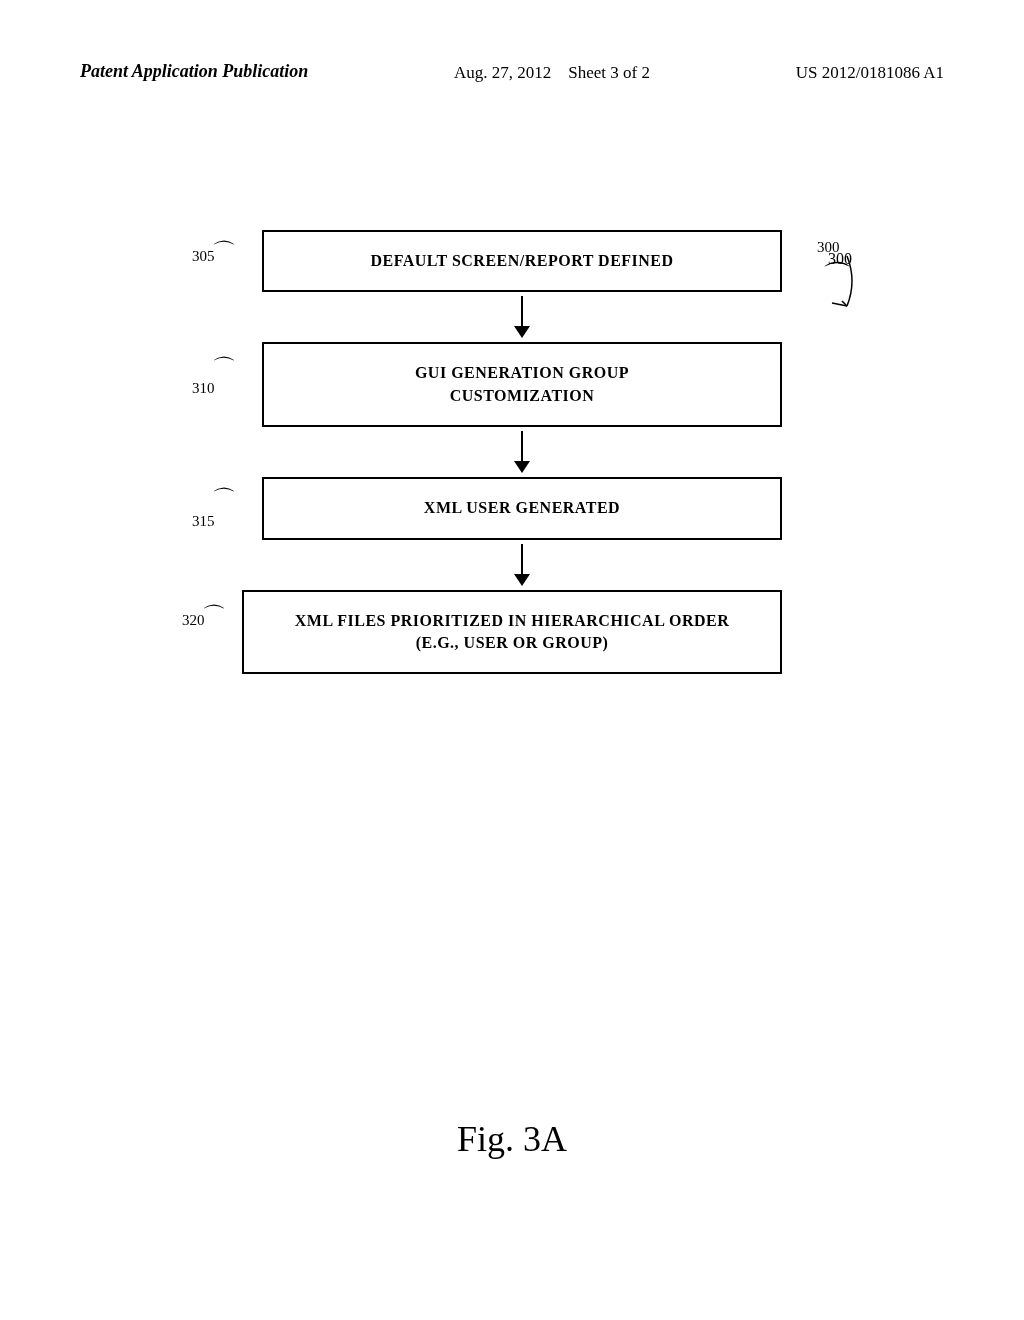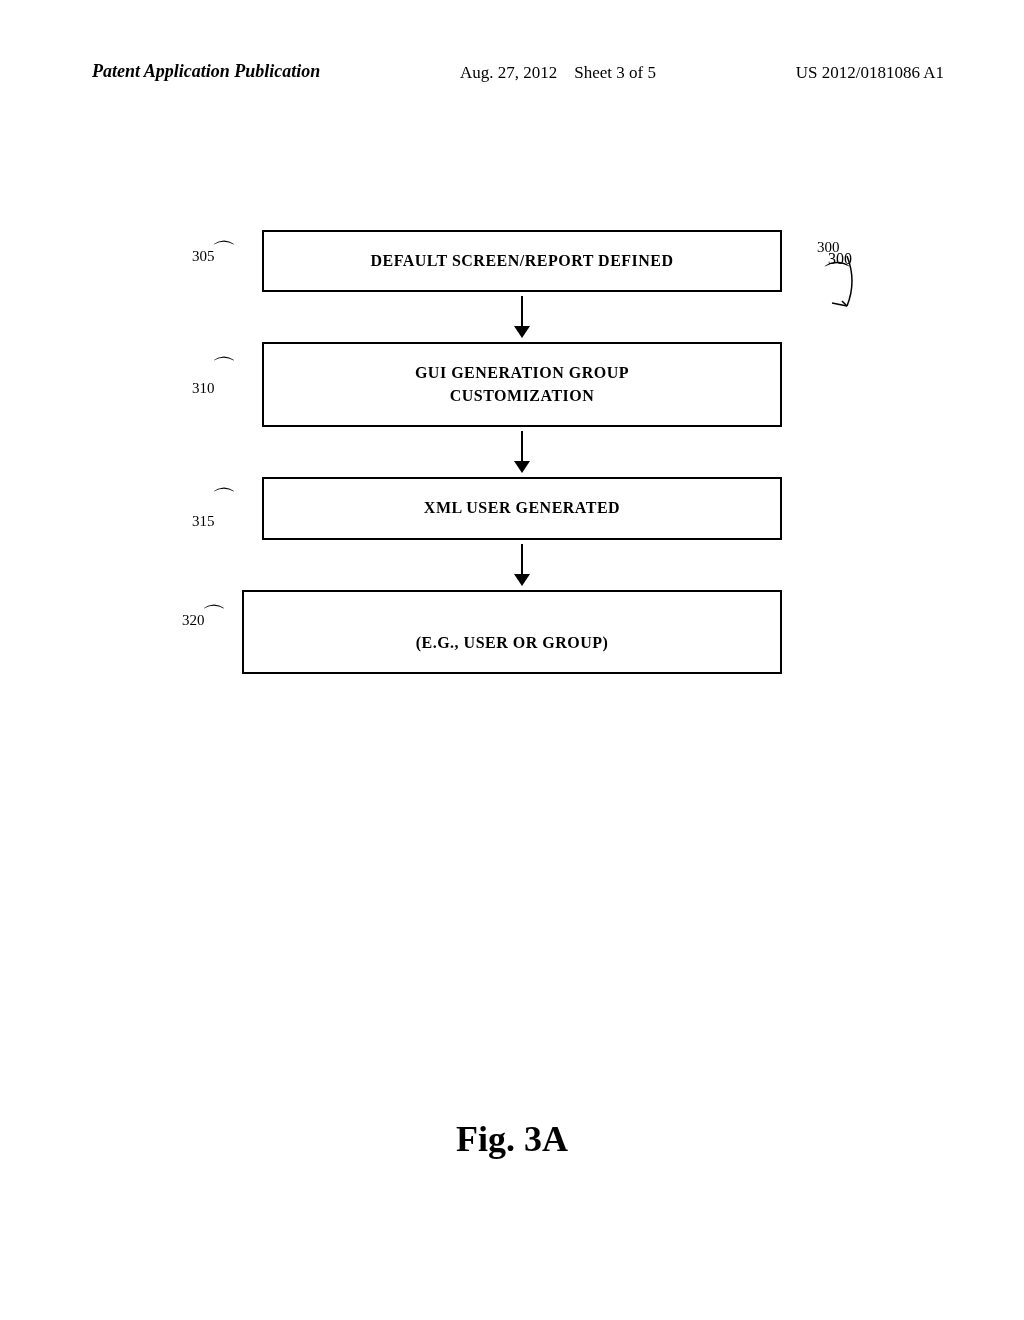--- a/index.html
+++ b/index.html
@@ -27,21 +27,20 @@
     
     .header {
       position: absolute;
       top: 60px;
       left: 0;
       right: 0;
       display: flex;
       justify-content: space-between;
       align-items: flex-start;
       padding: 0 80px;
-      margin-left: 12px;
     }
 
     .header-left {
       font-size: 18px;
       font-weight: bold;
       font-style: italic;
       line-height: 1.3;
     }
 
     .header-center {
@@ -93,35 +92,35 @@
       justify-content: center;
     }
 
     
     .figure-caption {
       position: absolute;
       bottom: 160px;
       left: 50%;
       transform: translateX(-50%);
       font-size: 36px;
-      font-weight: bold;
+      font-weight: normal;
       text-align: center;
       white-space: nowrap;
     }
   </style>
 </head>
 <body>
 
 <div class="page">
 
   <div class="header">
     <div class="header-left">Patent Application Publication</div>
     <div class="header-center">
       <span>Aug. 27, 2012</span>&nbsp;&nbsp;&nbsp;
-      <span>Sheet 3 of 5</span>
+      <span>Sheet 3 of 2</span>
     </div>
     <div class="header-right">US 2012/0181086 A1</div>
   </div>
 
   <div style="position:absolute; top:230px; left:50%; transform:translateX(-50%); width:700px;">
 
     <div style="position:absolute; right:10px; top:20px; font-size:16px; text-align:right;">
       <span>300</span>
       <br>
       <span style="font-size:30px; display:inline-block; transform:rotate(180deg) scaleY(-1); line-height:0.5;">⌒</span>
@@ -180,21 +179,21 @@
         <div class="arrow-head"></div>
       </div>
 
       <div style="position:relative; margin-left:-100px; width:620px;">
         <div style="position:absolute; left:20px; top:22px; font-size:15px;">
           <span>320</span>
         </div>
         <div style="position:absolute; left:40px; top:14px; font-size:24px; line-height:1;">⌒</div>
 
         <div class="step-box" style="margin-left:80px; width:calc(100% - 80px);">
-          <br>
+          <span>XML FILES PRIORITIZED IN HIERARCHICAL ORDER</span><br>
           <span>(E.G., USER OR GROUP)</span>
         </div>
       </div>
 
     </div>
 
     <div style="position:absolute; right:5px; top:8px;">
       <span style="font-size:15px;">300</span>
       <br>
       <svg width="40" height="60" style="display:block; margin-top:-5px;">

